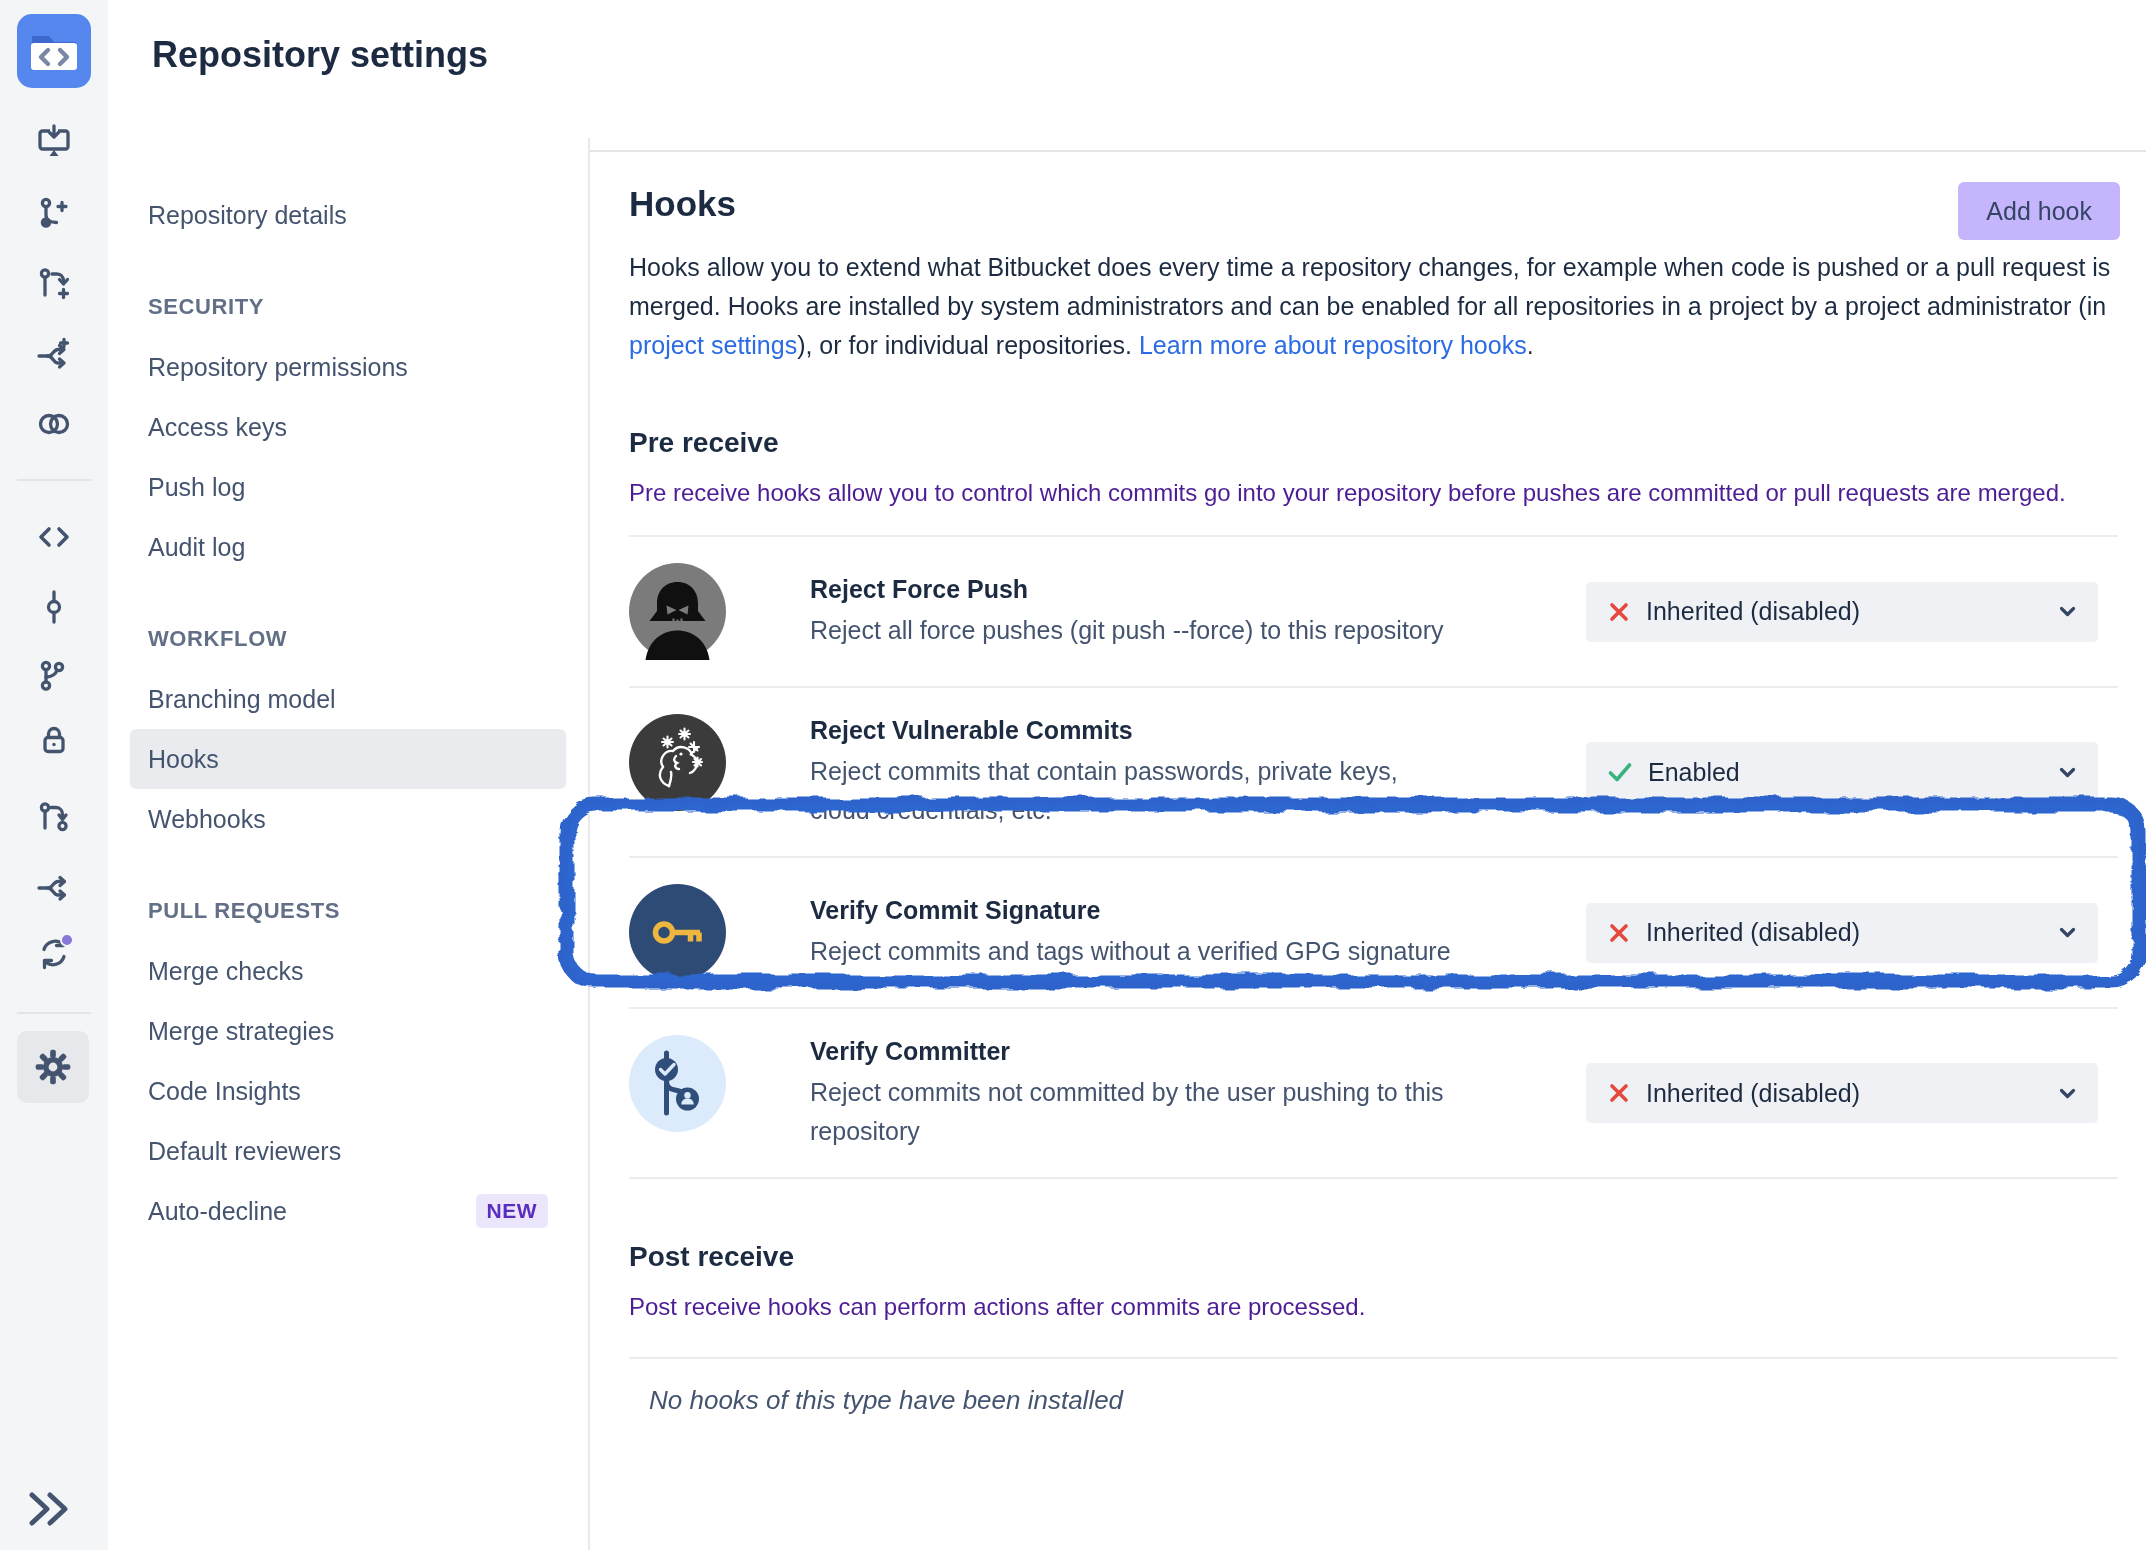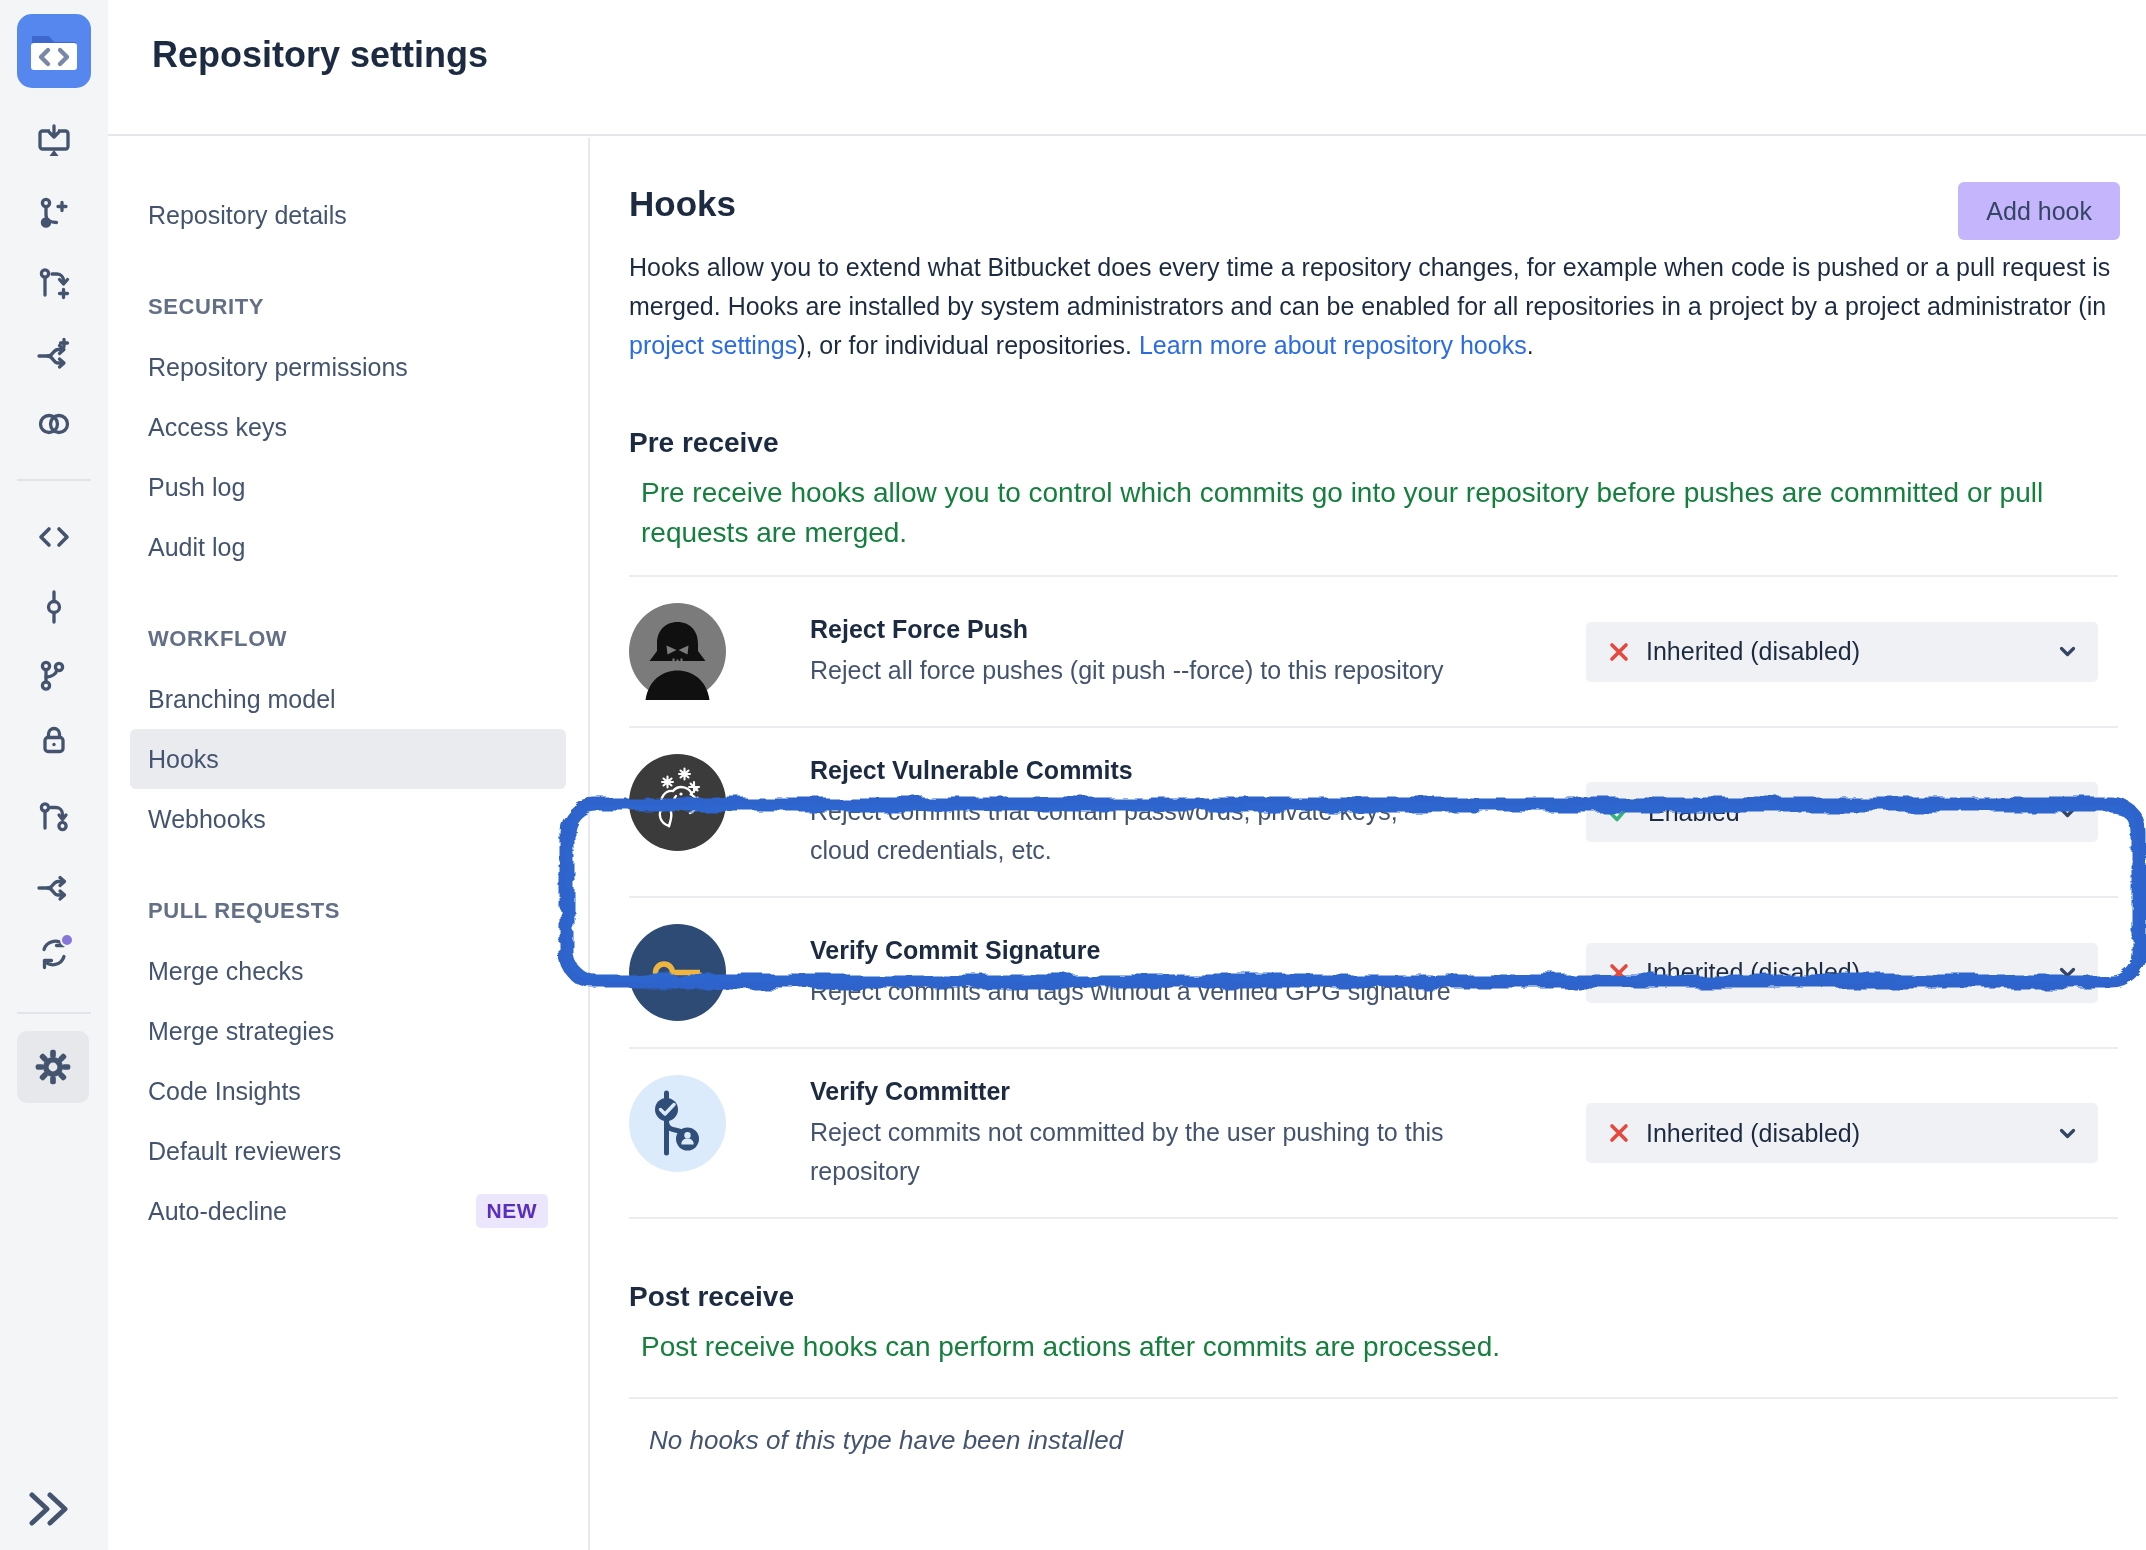--- a/index.html
+++ b/index.html
@@ -7,39 +7,39 @@
        font-family:"Liberation Sans",sans-serif;color:#1C2B41;}
   
   .rail{position:absolute;left:0;top:0;width:108px;height:1550px;background:#F4F5F7;}
   .app-logo{position:absolute;left:17px;top:14px;width:74px;height:74px;}
   .rail-btn{position:absolute;left:35px;width:38px;height:38px;cursor:pointer;}
   .rail-div{position:absolute;left:17px;width:74px;height:2px;background:#E2E4E9;}
   .gear-btn{position:absolute;left:17px;top:1031px;width:72px;height:72px;background:#E6E8EC;
             border-radius:10px;display:flex;align-items:center;justify-content:center;}
   .expand-btn{position:absolute;left:26px;top:1489px;width:44px;height:42px;}
   
-  .header{position:absolute;left:108px;top:0;width:2038px;height:136px;border-bottom:2px solid #E4E6EA;box-sizing:border-box;background:#fff;}
+  .header{position:absolute;left:108px;top:0;width:2038px;height:152px;border-bottom:2px solid #E4E6EA;box-sizing:border-box;background:#fff;}
   .header h1{margin:0;padding:34px 0 0 44px;font-size:36px;font-weight:700;color:#1C2B41;}
   
   .sidebar{position:absolute;left:108px;top:138px;width:480px;bottom:0;border-right:2px solid #E7E9EC;box-sizing:content-box;background:#fff;}
   .side-list{list-style:none;margin:47px 0 0;padding:0 22px;}
   .side-item{height:60px;display:flex;align-items:center;padding:0 18px;font-size:25px;color:#44546F;border-radius:6px;cursor:pointer;}
   .side-item.selected{background:#E9EBEF;}
   .side-header{height:60px;display:flex;align-items:center;padding:0 18px;font-size:22px;font-weight:700;color:#626F86;letter-spacing:.6px;margin-top:32px;}
   .badge-new{margin-left:auto;background:#ECE6FC;color:#5C2EBE;font-weight:700;font-size:21px;
              padding:5px 11px;border-radius:5px;letter-spacing:.5px;}
   
   .main{position:absolute;left:590px;top:138px;right:0;bottom:0;padding:0 28px 0 39px;overflow:hidden;}
   .main h2{margin:46px 0 0;font-size:35px;font-weight:700;color:#1C2B41;}
   .add-hook{position:absolute;top:44px;right:26px;height:58px;padding:0 28px;background:#c4b5fd;
             border:none;border-radius:6px;font-size:25px;color:#344563;font-family:inherit;cursor:pointer;}
   .intro{margin:24px 0 0;font-size:25px;line-height:39px;color:#1C2B41;max-width:1500px;}
   a.link{color:#2B6BE4;text-decoration:none;cursor:pointer;}
   .section-title{margin:62px 0 0;font-size:28px;font-weight:700;color:#1C2B41;}
-  .section-desc{margin:14px 12px 0;font-size:28px;line-height:40px;color:#15803d;max-width:1500px;}
+  .section-desc{margin:14px 0 0;font-size:24px;line-height:40px;color:#4c1d95;max-width:1500px;}
   .hook-list{margin-top:22px;border-bottom:2px solid #EAECEF;}
   .hook-row{display:flex;align-items:center;padding:26px 0;border-top:2px solid #EAECEF;gap:43px;}
   .hook-avatar{width:97px;height:97px;flex:none;margin-right:41px;align-self:flex-start;}
   .hook-text{max-width:650px;}
   .hook-title{font-size:25px;font-weight:700;color:#1C2B41;line-height:32px;}
   .hook-desc{margin-top:6px;font-size:25px;line-height:39px;color:#44546F;}
   .hook-status{margin-left:auto;margin-right:20px;width:512px;height:60px;background:#F0F1F4;border-radius:5px;
                display:flex;align-items:center;padding:0 22px;box-sizing:border-box;font-size:25px;color:#1C2B41;cursor:pointer;}
   .hook-status .sicon{margin-right:16px;display:flex;}
   .hook-status .chev{margin-left:auto;display:flex;}

